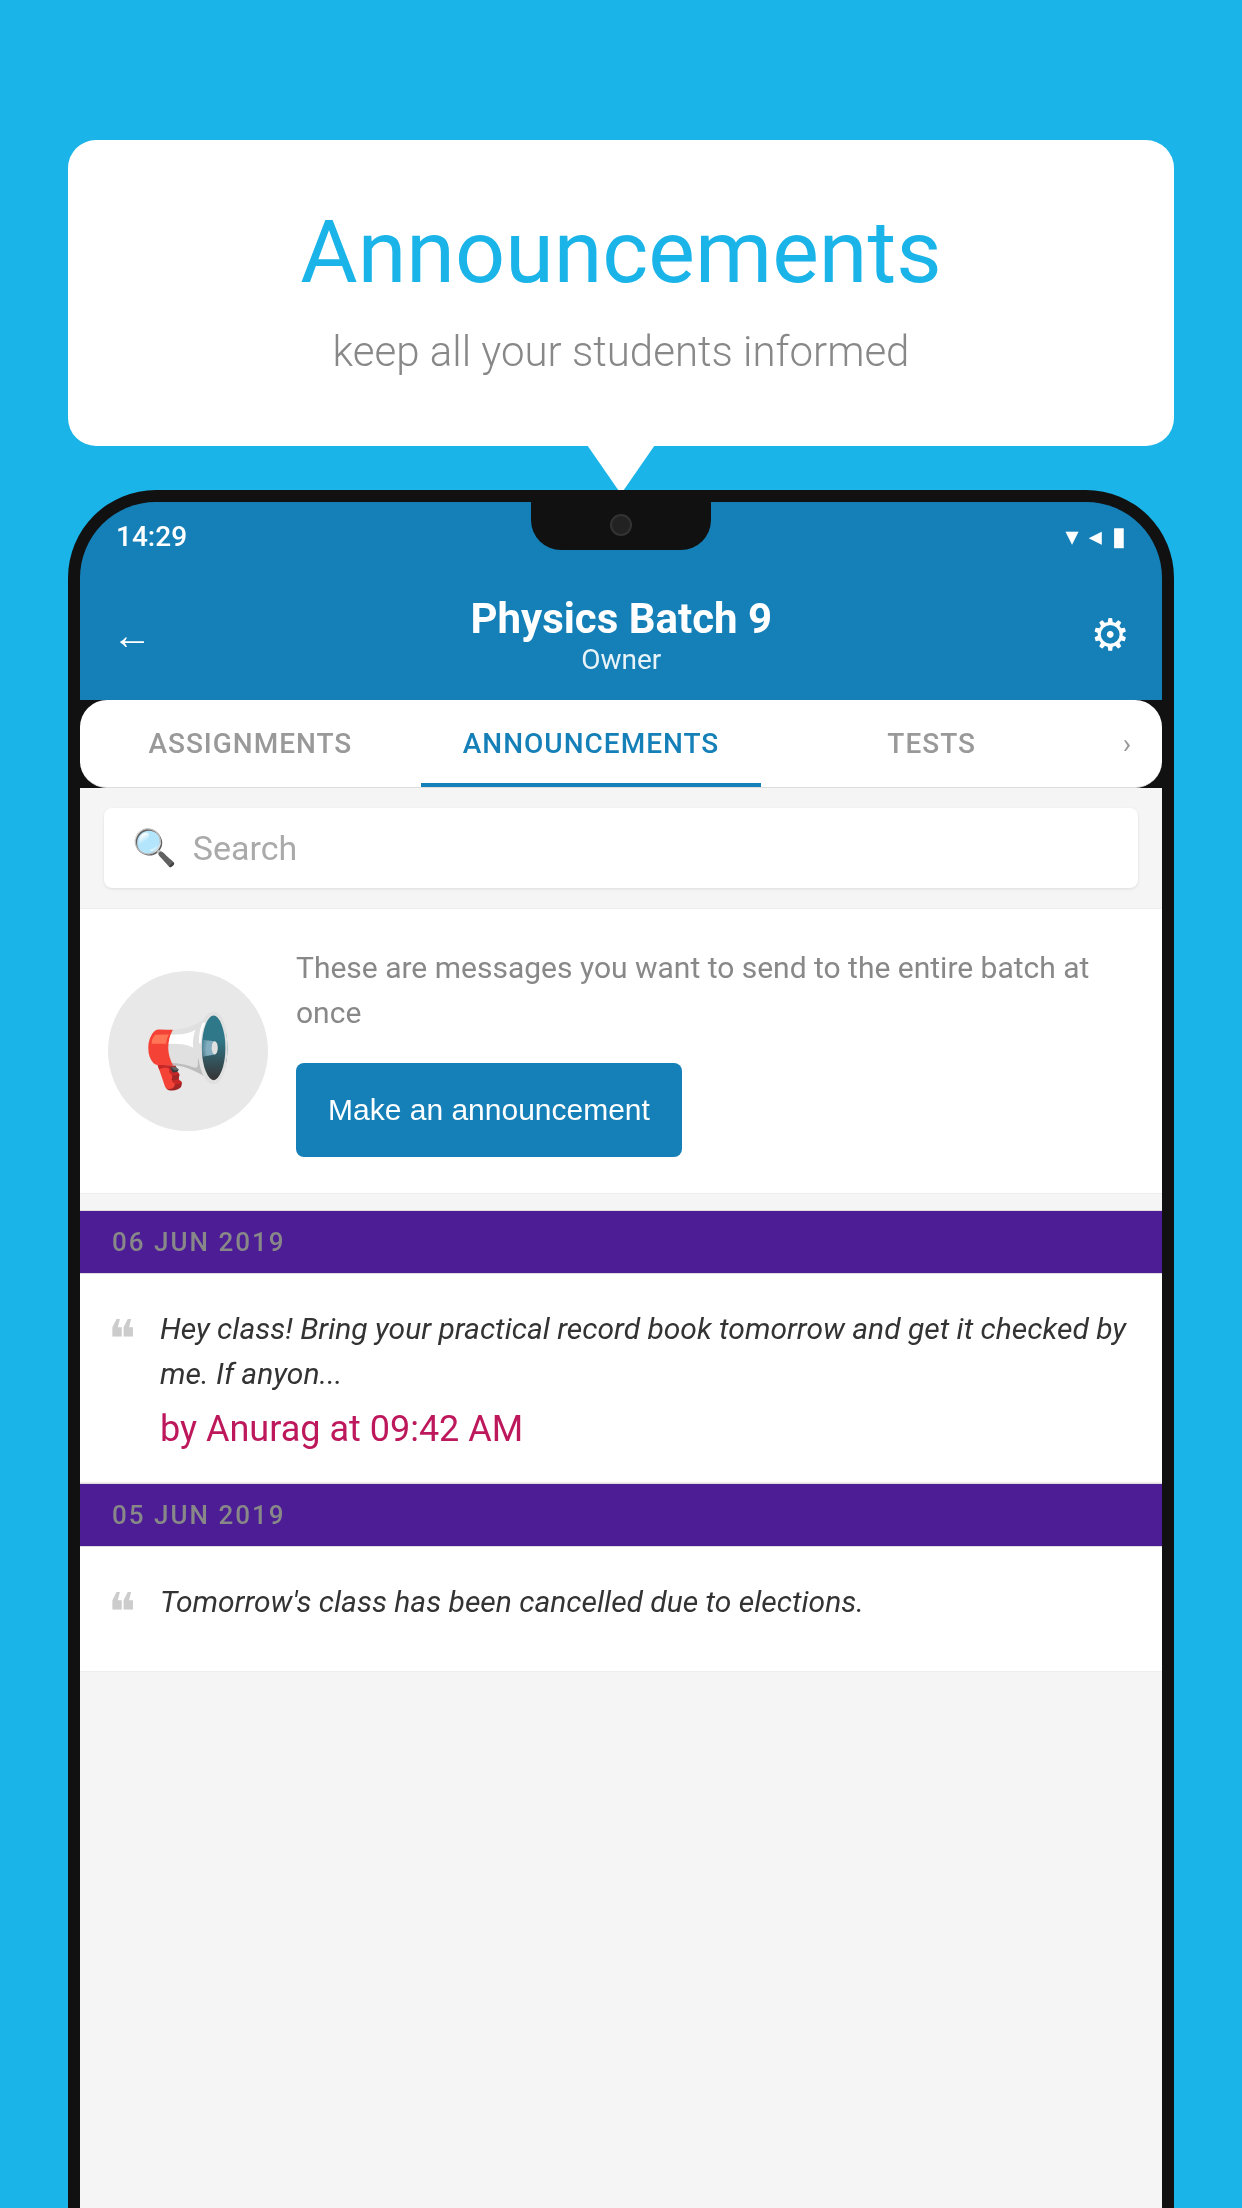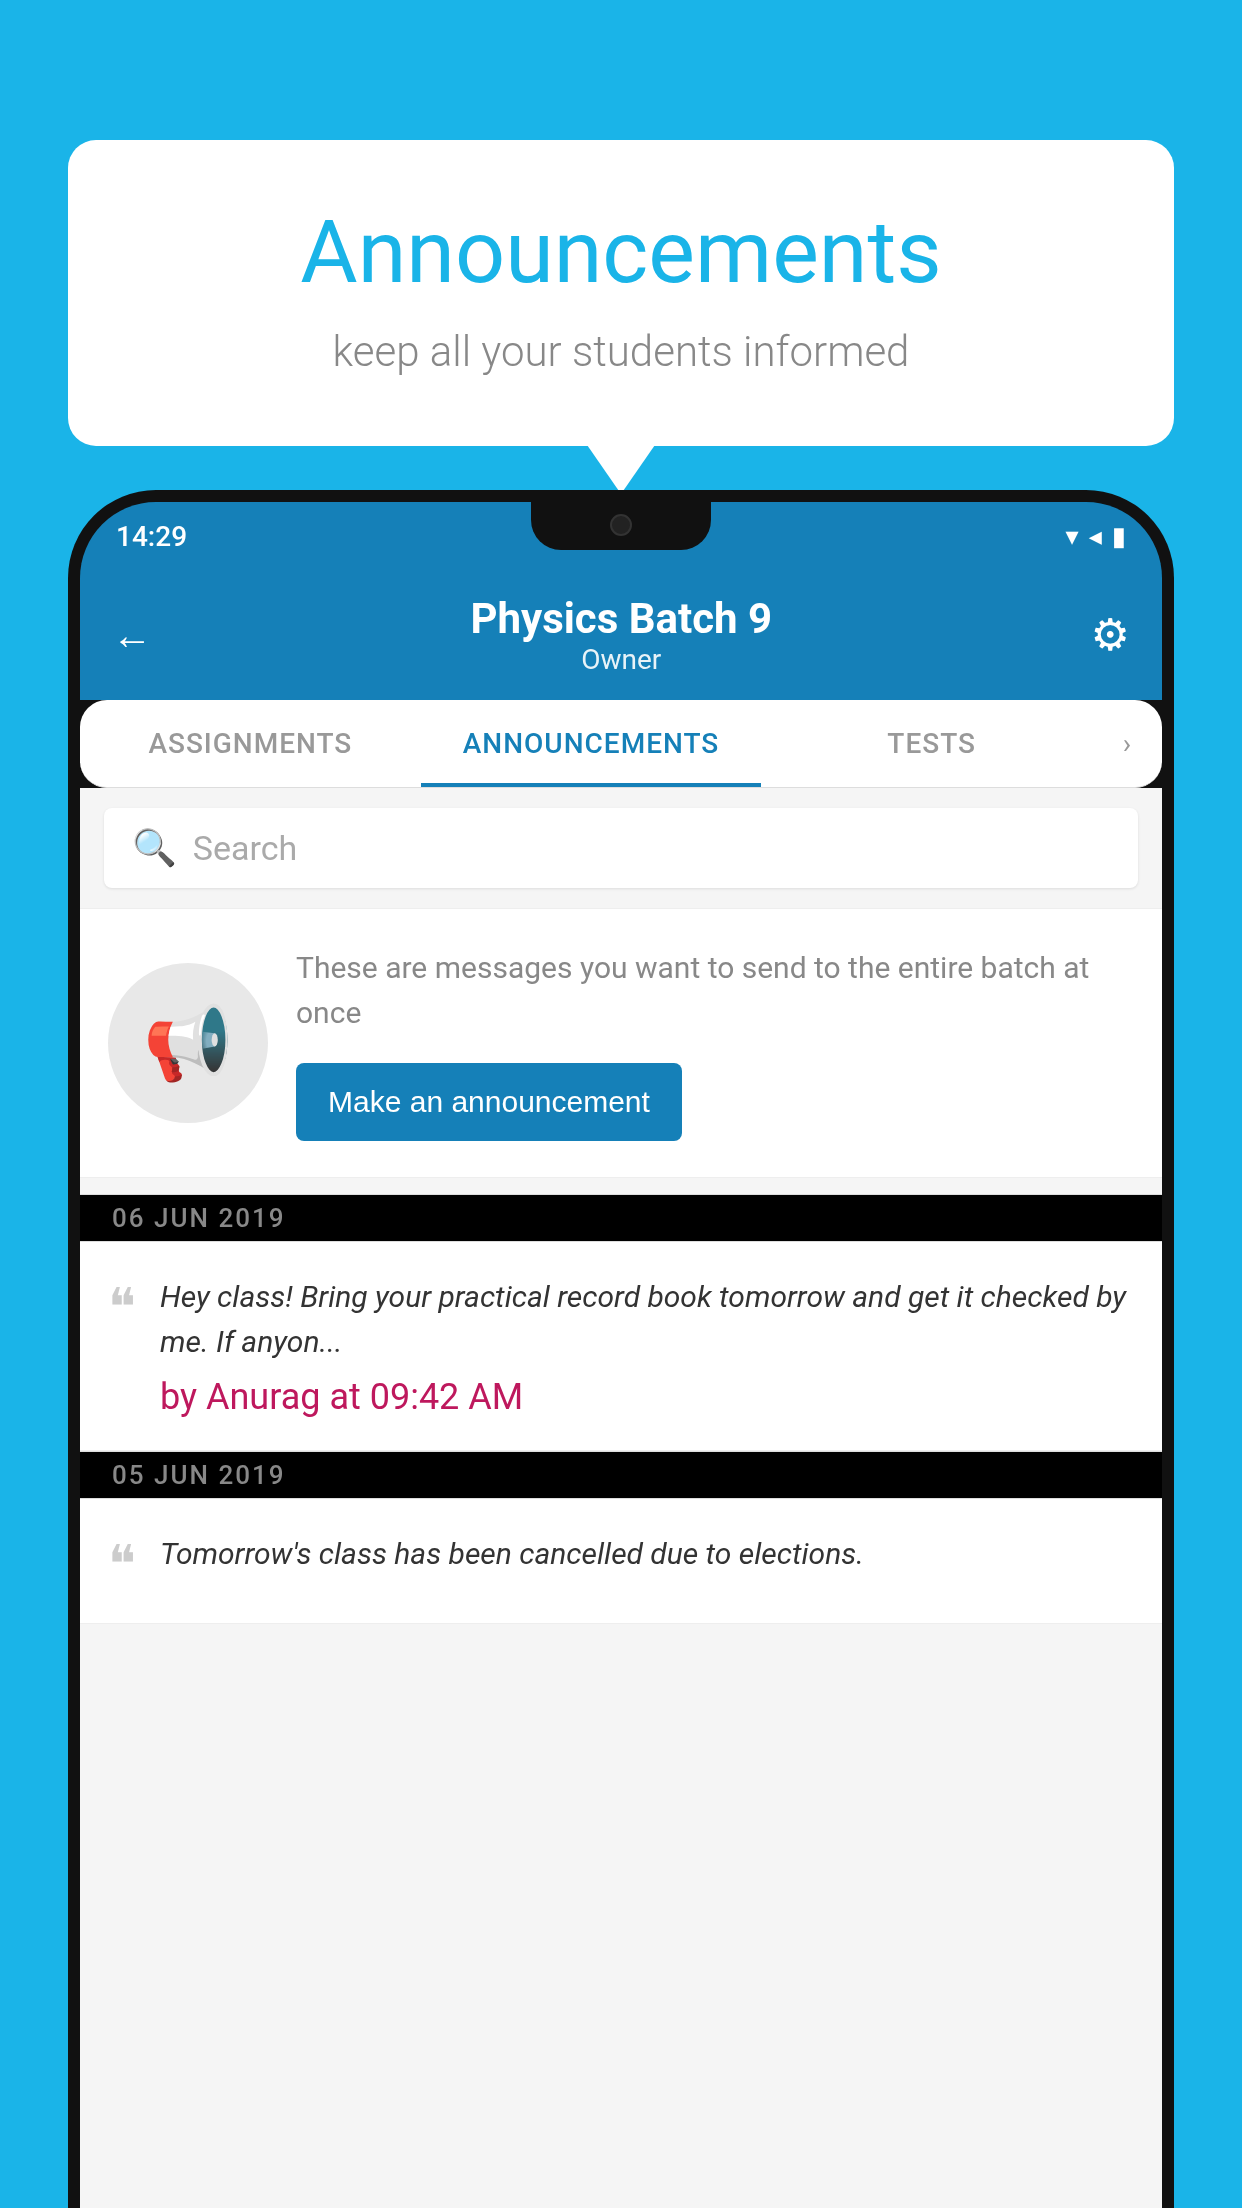--- a/index.html
+++ b/index.html
@@ -277,30 +277,30 @@
       color: #888;
       font-size: 30px;
       line-height: 1.5;
       margin-bottom: 28px;
     }
     .make-announcement-btn {
       background: #1580b8;
       color: white;
       border: none;
       border-radius: 8px;
-      padding: 22px 32px;
+      padding: 30px 32px;
       font-size: 30px;
       cursor: pointer;
       font-weight: 400;
     }
 
     
     .date-divider {
-      background: #000000;
-      padding: 8px 32px;
+      background: #4c1d95;
+      padding: 16px 32px;
       font-size: 26px;
       color: #888;
       letter-spacing: 2px;
       font-weight: 500;
       border-top: 1px solid #ddd;
       border-bottom: 1px solid #ddd;
     }
 
     
     .announcement-item {

